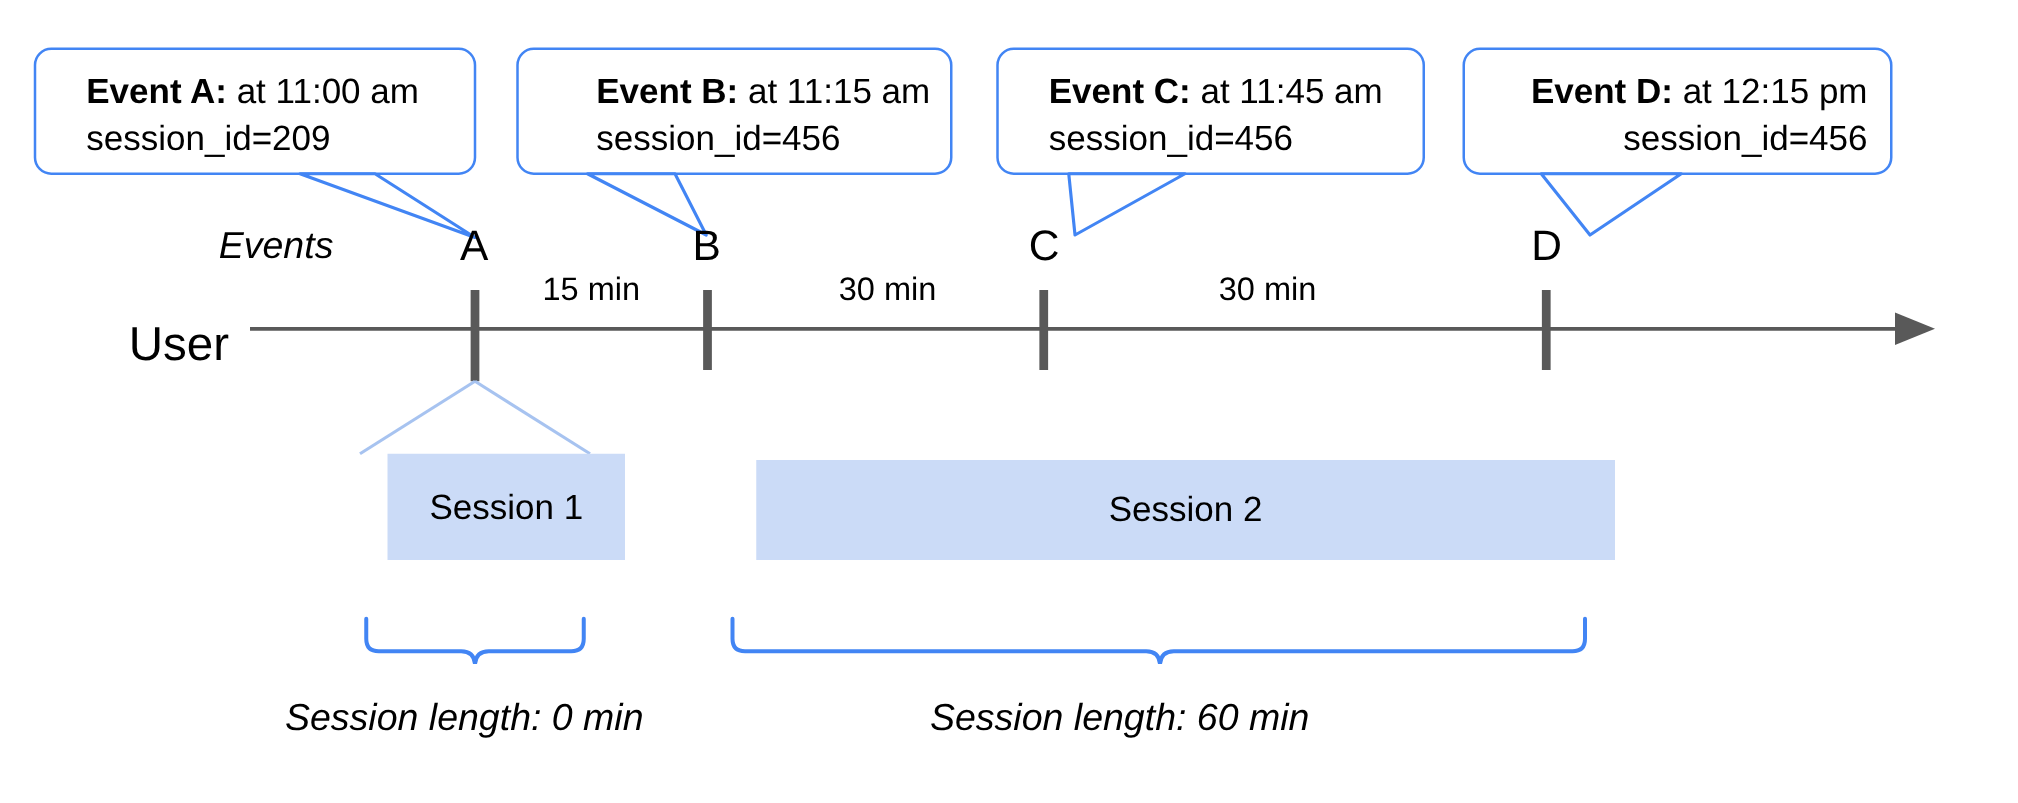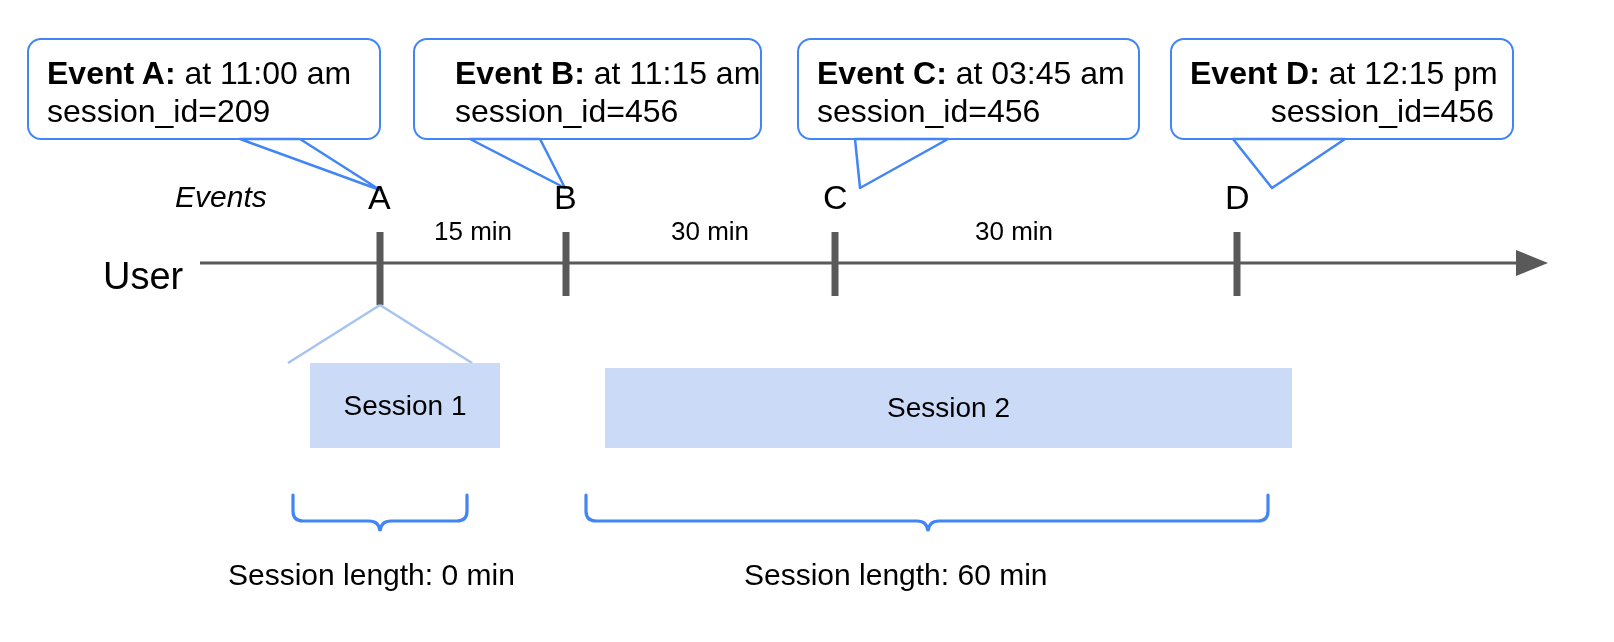--- a/index.html
+++ b/index.html
@@ -2,49 +2,49 @@
 <html><head>
 <meta charset="utf-8">
 <style>
   html,body{margin:0;padding:0;background:#fff;}
   body{width:1614px;height:642px;position:relative;overflow:hidden;
        font-family:"Liberation Sans","DejaVu Sans",sans-serif;color:#000;}
   #stage{position:absolute;left:0;top:0;width:1614px;height:642px;}
   svg.layer{position:absolute;left:0;top:0;width:1614px;height:642px;overflow:visible;}
   .callout{position:absolute;box-sizing:border-box;border:2px solid #4285f4;
            border-radius:14px;background:#fff;padding:14px 18px 0 18px;}
-  .callout .line{font-size:32px;line-height:38px;white-space:nowrap;letter-spacing:0;}
+  .callout .line{font-size:28px;line-height:38px;white-space:nowrap;letter-spacing:0;margin-left:22px;}
   .callout .bold{font-weight:bold;}
   .txt{position:absolute;white-space:nowrap;}
   .ev-letter{font-size:34px;line-height:34px;}
   .axis-name{font-size:38px;line-height:38px;}
   .row-name{font-size:30px;line-height:30px;}
   .gap-label{font-size:26px;line-height:26px;text-align:right;}
   .sess-box{position:absolute;background:#cbdbf7;box-sizing:border-box;
             display:flex;align-items:center;justify-content:center;margin-left:22px;}
   .sess-box span{font-size:28px;color:#000;}
-  .len-label{font-size:30px;line-height:30px;}
+  .len-label{font-size:30px;line-height:30px;font-style:italic;}
 </style>
 </head>
 <body>
 
 <div id="stage">
 
   <div class="callout" style="left:27px;top:38px;width:354px;height:102px;">
     <div class="line"><span class="bold">Event A:</span><span> at 11:00 am</span></div>
     <div class="line">session_id=209</div>
   </div>
 
   <div class="callout" style="left:413px;top:38px;width:349px;height:102px;padding-left:40px;">
     <div class="line"><span class="bold">Event B:</span><span> at 11:15 am</span></div>
     <div class="line">session_id=456</div>
   </div>
 
   <div class="callout" style="left:797px;top:38px;width:343px;height:102px;">
-    <div class="line"><span class="bold">Event C:</span><span> at 03:45 am</span></div>
+    <div class="line"><span class="bold">Event C:</span><span> at 11:45 am</span></div>
     <div class="line">session_id=456</div>
   </div>
 
   <div class="callout" style="left:1170px;top:38px;width:344px;height:102px;text-align:right;">
     <div class="line"><span class="bold">Event D:</span><span> at 12:15 pm</span></div>
     <div class="line">session_id=456</div>
   </div>
 
   <svg class="layer" viewBox="0 0 1614 642" xmlns="http://www.w3.org/2000/svg">
 

